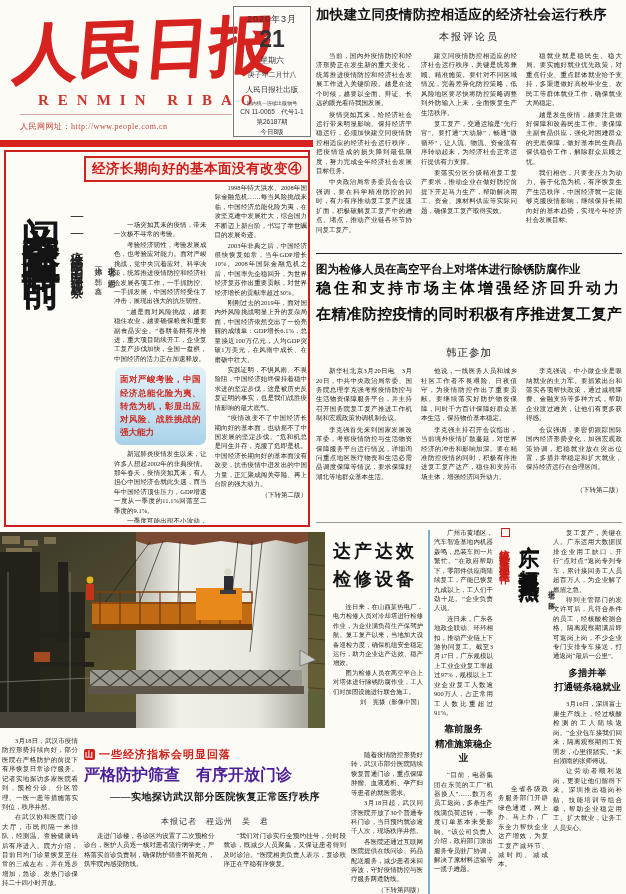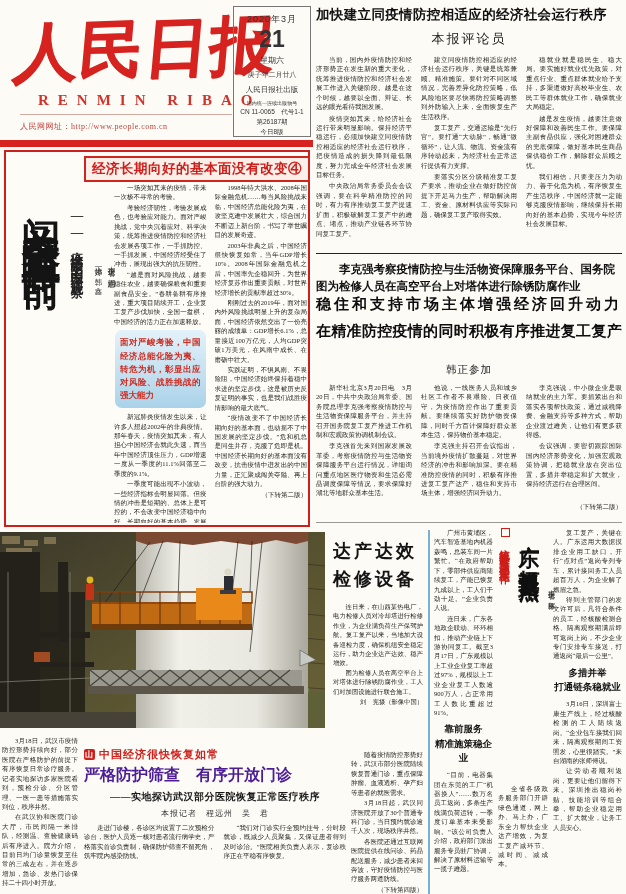--- a/index.html
+++ b/index.html
@@ -36,21 +36,21 @@
   .datebox .d3 { font-size:7px; margin-top:4px; color:#444; }
   .datebox .d4 { font-size:7.5px; margin-top:5px; }
   .datebox .d5 { font-size:5.5px; margin-top:5px; transform:scale(.92); }
   .datebox .d6 { font-size:6.5px; margin-top:1px; }
   
   .tiny { font-size:6.5px; line-height:1.45; text-align:justify; color:#26261f; }
   .tiny p { text-indent:2em; margin-bottom:2px; }
   .cols { display:flex; gap:9px; }
   .cols > div { flex:1; }
   .turn { text-align:right; font-size:6.5px; color:#26261f; margin-top:2px; }
-  .byline-c { text-align:center; font-size:13px; color:#222; letter-spacing:2px; }
+  .byline-c { text-align:center; font-size:10px; color:#222; letter-spacing:2px; }
   
   .sec-top { position:absolute; left:316px; top:6px; width:306px; }
   .hl-sans {
     font-family:"Liberation Sans", sans-serif; font-weight:800; white-space:nowrap;
     font-size:13.5px; letter-spacing:.35px; color:#111;
   }
   .rule1 { position:absolute; left:316px; top:253px; width:306px; border-top:1px solid #222; }
   .rule2 { position:absolute; left:316px; top:522px; width:306px; border-top:1px solid #9a9a94; }
   
   .sec-li { position:absolute; left:316px; top:261px; width:306px; }
@@ -89,21 +89,21 @@
   .cap-text p { text-indent:2em; }
   .cap-credit { margin-top:2px; font-size:6.3px; text-align:right; color:#26261f; }
   .blue-rule { position:absolute; left:428px; top:530px; width:2px; height:364px; background:#7cb0d2; }
   
   .wh-left { position:absolute; left:2px; top:736px; width:76px; height:156px; overflow:hidden; }
   .wh-main { position:absolute; left:84px; top:747px; width:262px; }
   .wh-kicker { display:flex; align-items:center; gap:4px; color:#cf211c; font-family:"Liberation Sans", sans-serif; font-weight:800; font-size:11px; letter-spacing:1px; }
   .wh-kicker .icon { width:11px; height:11px; background:#cf211c; color:#fff; font-size:8px; line-height:11px; text-align:center; border-radius:2px; }
   .wh-hl { font-weight:bold; font-size:16px; white-space:nowrap; margin-top:3px; color:#4c1d95; }
   .wh-sub { text-align:center; font-weight:bold; font-size:10px; margin-top:4px; letter-spacing:.5px; color:#1b1b1b; }
-  .wh-by { text-align:center; font-size:8px; margin:4px 0 4px; letter-spacing:1px; color:#333; }
+  .wh-by { text-align:center; font-size:8px; margin:12px 0 4px; letter-spacing:1px; color:#333; }
   .wh-cols { display:flex; gap:9px; height:88px; overflow:hidden; }
   .wh-colc { position:absolute; left:351px; top:750px; width:72px; height:144px; overflow:hidden; }
   
   .gd { position:absolute; left:434px; top:528px; width:188px; height:366px; display:flex; gap:5px; overflow:hidden; }
   .gd-colL { width:60px; overflow:hidden; }
   .gd-colR { width:70px; overflow:hidden; }
   .gd-center { width:50px; display:flex; flex-direction:column; }
   .gd-trio { display:flex; gap:3px; height:252px; }
   .gd-kicker { font-family:"Liberation Sans", sans-serif; color:#ce1e1a; font-weight:800; font-size:10.5px; letter-spacing:2px; }
   .gd-kicker .kbox { width:9px; height:9px; border:1.5px solid #ce1e1a; margin:0 auto 3px; }
@@ -153,21 +153,20 @@
           <p>稳就业就是稳民生、稳大局。要实施好就业优先政策，对重点行业、重点群体就业给予支持，多渠道做好高校毕业生、农民工等群体就业工作，确保就业大局稳定。</p>
           <p>越是发生疫情，越要注意做好保障和改善民生工作。要保障主副食品供应，强化对困难群众的兜底保障，做好基本民生商品保供稳价工作，解除群众后顾之忧。</p>
           <p>我们相信，只要变压力为动力、善于化危为机，有序恢复生产生活秩序，中国经济就一定能够克服疫情影响，继续保持长期向好的基本趋势，实现今年经济社会发展目标。</p>
         </div>
     </div>
   </div>
   <div class="rule1"></div>
 
   <div class="sec-li">
     <div class="li-kicker">
-      <div class="ind">李克强考察疫情防控与生活物资保障服务平台、国务院</div>
       <div>图为检修人员在高空平台上对塔体进行除锈防腐作业</div>
     </div>
     <div class="li-hl" style="letter-spacing:3px;">稳住和支持市场主体增强经济回升动力</div>
     <div class="li-hl" style="margin-top:5px; letter-spacing:0.3px;">在精准防控疫情的同时积极有序推进复工复产</div>
     <div class="li-sub">韩正参加</div>
     <div class="cols" style="height:118px; overflow:hidden;">
       <div class="tiny">
           <p>新华社北京3月20日电　3月20日，中共中央政治局常委、国务院总理李克强考察疫情防控与生活物资保障服务平台，并主持召开国务院复工复产推进工作机制和宏观政策协调机制会议。</p>
           <p>李克强首先来到国家发展改革委，考察疫情防控与生活物资保障服务平台运行情况，详细询问重点地区医疗物资和生活必需品调度保障等情况，要求保障好湖北等地群众基本生活。</p>
         </div>
@@ -186,21 +185,21 @@
 
   <div class="leadbox">
     <div class="lead-kicker">经济长期向好的基本面没有改变④</div>
     <div class="lead-hl vtext">闯关夺隘再向前</div>
     <div class="lead-sub vtext">——疫情影响下的中国经济观察</div>
     <div class="lead-by vtext">
       <div>本报记者　刘志强</div>
       <div>丁怡婷　韩　鑫</div>
     </div>
     <div class="lead-body cols" style="gap:8px;">
-      <div style="overflow:hidden;">
+      <div style="overflow:hidden;margin-top:37px;">
         <div class="tiny small">
             <p>一场突如其来的疫情，带来一次极不寻常的考验。</p>
             <p>考验经济韧性，考验发展成色，也考验应对能力。面对严峻挑战，党中央沉着应对、科学决策，统筹推进疫情防控和经济社会发展各项工作，一手抓防控、一手抓发展，中国经济经受住了冲击，展现出强大的抗压韧性。</p>
             <p>“越是面对风险挑战，越要稳住农业，越要确保粮食和重要副食品安全。”春耕备耕有序推进，重大项目陆续开工，企业复工复产步伐加快，全国一盘棋，中国经济的活力正在加速释放。</p>
           </div>
         <div class="quotebox">面对严峻考验，中国经济总能化险为夷、转危为机，彰显出应对风险、战胜挑战的强大能力</div>
         <div class="tiny small">
             <p>新冠肺炎疫情发生以来，让许多人想起2002年的非典疫情。那年春天，疫情突如其来，有人担心中国经济会就此失速，而当年中国经济顶住压力，GDP增速一度从一季度的11.1%回落至二季度的9.1%。</p>
             <p>一季度可能出现不小波动，一些经济指标会明显回落。但疫情的冲击是短期的、总体上是可控的，不会改变中国经济稳中向好、长期向好的基本趋势，发展的巨大潜力和强大动能依然存在……</p>
           </div>
@@ -343,21 +342,21 @@
   <div class="blue-rule"></div>
 
   <div class="wh-left tiny small">
       <p>3月18日，武汉市疫情防控形势持续向好，部分医院在严格防护的前提下有序恢复日常诊疗服务。记者实地探访多家医院看到，预检分诊、分区管理、一医一患等措施落实到位，秩序井然。</p>
       <p>在武汉协和医院门诊大厅，市民间隔一米排队，经测温、查验健康码后有序进入。院方介绍，目前日均门诊量恢复至往常的三成左右，并在逐步增加，急诊、发热门诊保持二十四小时开放。</p>
     </div>
 
   <div class="wh-main">
     <div class="wh-kicker">
       <span class="icon">山</span>
-      <span>中国经济很快恢复如常</span>
+      <span>一些经济指标会明显回落</span>
     </div>
     <div class="wh-hl">严格防护筛查　有序开放门诊</div>
     <div class="wh-sub">——实地探访武汉部分医院恢复正常医疗秩序</div>
     <div class="wh-by">本报记者　程远州　吴　君</div>
     <div class="wh-cols">
       <div class="tiny small">
           <p>走进门诊楼，各诊区均设置了二次预检分诊台，医护人员逐一核对患者流行病学史，严格落实首诊负责制，确保防护筛查不留死角，筑牢院内感染防线。</p>
         </div>
       <div class="tiny small">
           <p>“我们对门诊实行全预约挂号，分时段就诊，既减少人员聚集，又保证患者得到及时诊治。”医院相关负责人表示，复诊秩序正在平稳有序恢复。</p>

